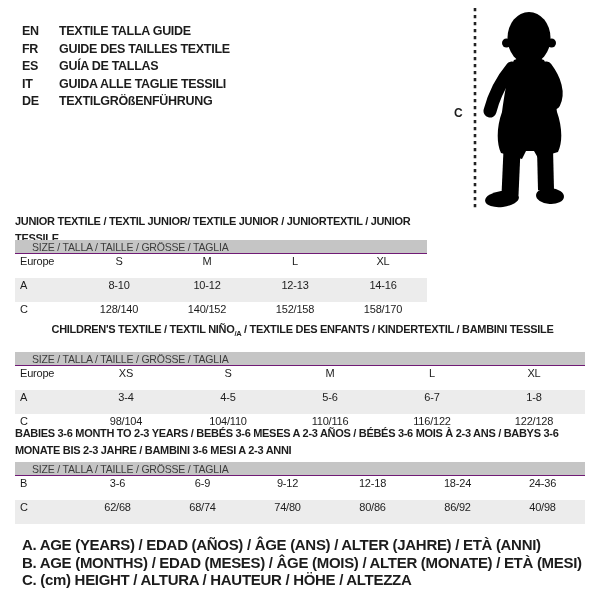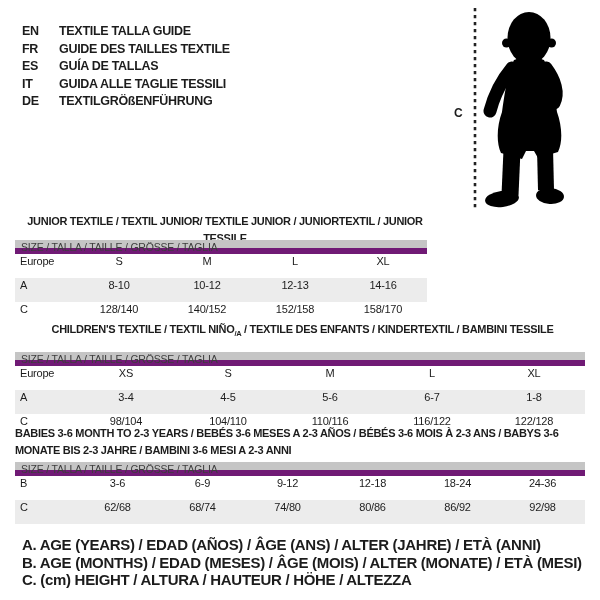--- a/index.html
+++ b/index.html
@@ -11,31 +11,31 @@
   
   .langs{position:absolute;top:15px;left:22px;margin-top:8px;}
   .lang-row{display:flex;font-weight:bold;font-size:12.5px;line-height:17.5px;letter-spacing:-0.3px;}
   .lang-code{width:37px;}
   
   .figure{position:absolute;left:440px;top:0;width:160px;height:220px;}
   .figure svg{display:block;}
   .height-label{position:absolute;left:14px;top:106px;font-weight:bold;font-size:12px;}
   
   .section-title{position:absolute;left:15px;width:575px;font-weight:bold;font-size:11px;letter-spacing:-0.3px;line-height:16.5px;}
-  .st1{top:213px;width:420px;text-align:center;}
+  .st1{top:213px;width:420px;}
   .st2{top:321px;text-align:center;}
   .st3{top:425px;}
   .subsc{font-size:7.5px;vertical-align:sub;}
   
   .tbl{position:absolute;left:15px;font-size:11px;letter-spacing:-0.2px;}
   .t1{top:240px;width:412px;}
   .t2{top:352px;width:570px;}
   .t3{top:462px;width:570px;}
-  .bar{height:14px;line-height:14px;background:#c5c5c5;border-bottom:6px solid #701a75;
-       padding-left:6px;font-size:10.5px;color:#3c3c3c;box-sizing:border-box;}
+  .bar{height:14px;line-height:14px;background:#c5c5c5;border-bottom:1px solid #701a75;
+       padding-left:17px;font-size:10.5px;color:#3c3c3c;box-sizing:border-box;}
   .row{display:flex;height:24px;line-height:15px;}
   .row.alt{background:#ececec;}
   .lbl{width:60px;padding-left:5px;box-sizing:border-box;text-align:left;}
   .cell{flex:1;text-align:center;}
   
   .footnotes{position:absolute;left:22px;top:536px;font-weight:bold;font-size:15px;line-height:17.5px;letter-spacing:-0.3px;}
 </style>
 </head>
 <body>
 
@@ -149,21 +149,21 @@
     <span class="cell">18-24</span>
     <span class="cell">24-36</span>
   </div>
   <div class="row alt">
     <span class="lbl">C</span>
     <span class="cell">62/68</span>
     <span class="cell">68/74</span>
     <span class="cell">74/80</span>
     <span class="cell">80/86</span>
     <span class="cell">86/92</span>
-    <span class="cell">92/98</span>
+    <span class="cell">40/98</span>
   </div>
 </div>
 
 <div class="footnotes">
   <div>A. AGE (YEARS) / EDAD (AÑOS) / ÂGE (ANS) / ALTER (JAHRE) / ETÀ (ANNI)</div>
   <div>B. AGE (MONTHS) / EDAD (MESES) / ÂGE (MOIS) / ALTER (MONATE) / ETÀ (MESI)</div>
   <div>C. (cm) HEIGHT / ALTURA / HAUTEUR / HÖHE / ALTEZZA</div>
 </div>
 
 </body></html>

